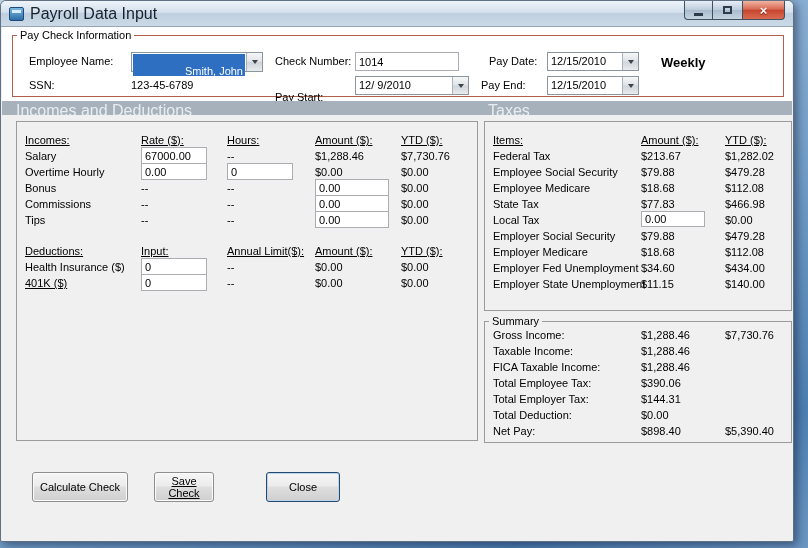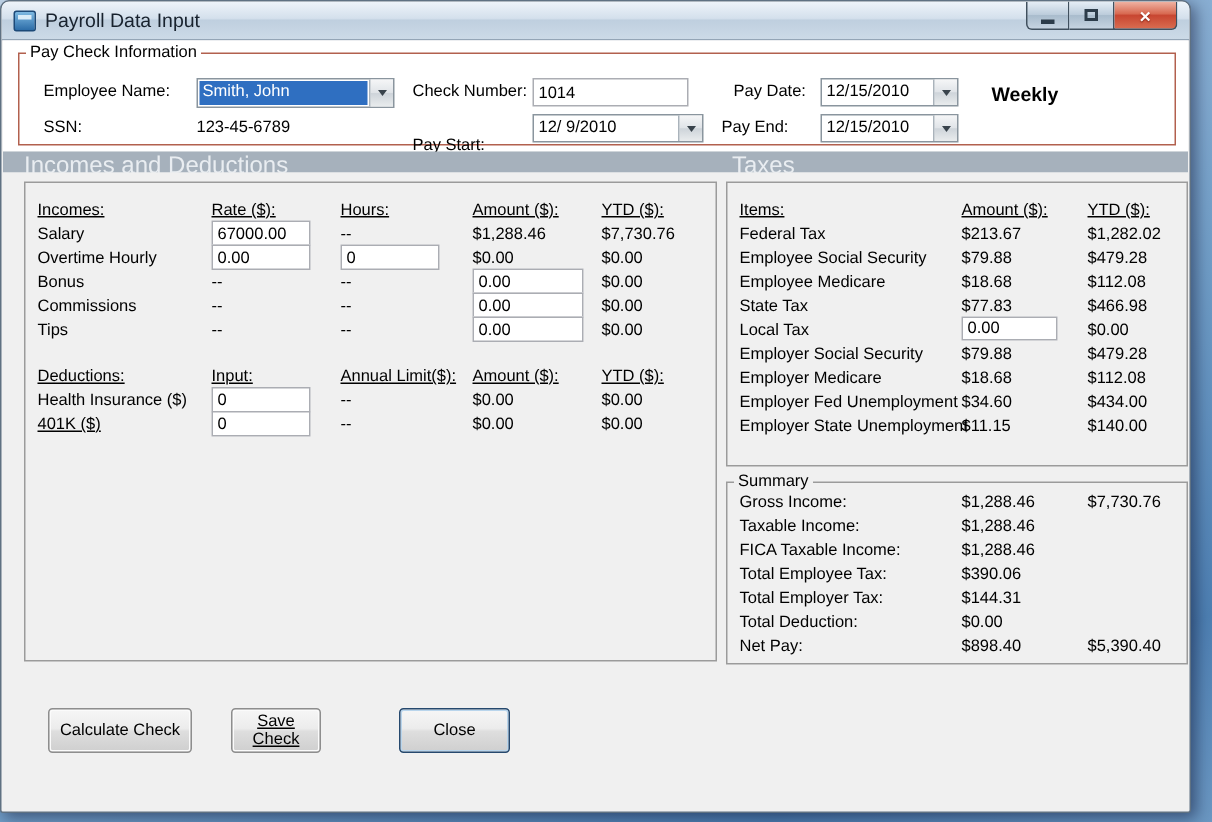--- a/index.html
+++ b/index.html
@@ -13,21 +13,21 @@
     background:var(--window-bg,#f0f0f0); border:1px solid #5f7182; border-radius:6px 6px 2px 2px;
     box-shadow:3px 3px 10px rgba(0,0,30,.45); overflow:hidden; }
 
   
   .titlebar { position:relative; height:26px; border-radius:5px 5px 0 0;
     background:linear-gradient(#eef4fa,#d4e0ec 45%,#bfcfdf 50%,#ccdae7 100%);
     border-bottom:1px solid #94a5b6; display:flex; align-items:center; padding-left:8px; }
   .app-icon { width:15px; height:14px; border:1px solid #1d4a78; border-radius:2px;
     background:linear-gradient(#7db9e2,#2d6da8); position:relative; flex:none; }
   .app-icon::after { content:""; position:absolute; left:2px; top:2px; right:2px; height:3px; background:#d9ecf8; }
-  .title { margin-left:6px; font-size:13px; color:#18222e; }
+  .title { margin-left:6px; font-size:16px; color:#18222e; }
   .win-buttons { position:absolute; top:0; right:8px; display:flex; }
   .winbtn { width:29px; height:19px; border:1px solid #40505e; border-top:none;
     display:flex; align-items:center; justify-content:center; cursor:default;
     background:linear-gradient(#e6eef6,#bdcddc 48%,#a9bccd 52%,#c6d4e1); }
   .winbtn.min { border-radius:0 0 0 4px; }
   .winbtn.max { border-left:none; border-right:none; }
   .winbtn.close { width:43px; border-radius:0 0 4px 0;
     background:linear-gradient(#f0b4a4,#d86a52 45%,var(--close-btn,#c84631) 52%,#d96c50); }
   .glyph-min { width:9px; height:3px; background:#2c3c4a; margin-top:8px; }
   .glyph-max { width:9px; height:8px; border:2px solid #2c3c4a; background:transparent; }
@@ -40,21 +40,21 @@
   fieldset.paycheck { position:absolute; left:10px; top:2px; width:772px; height:68px;
     border:1px solid var(--paycheck-border,#b2604e); background:#fff; }
   fieldset.paycheck legend { font-size:11px; padding:0 3px; margin-left:4px; }
   .pl { position:absolute; white-space:nowrap; }
   .freq { font-size:13px; font-weight:bold; }
 
   .tb { border:1px solid #abadb3; background:#fff; font:11px "Liberation Sans",sans-serif; padding:1px 3px; }
 
   .combo { position:absolute; height:20px; background:#fff; border:1px solid #8a959e; display:flex; }
   .combo .txt { flex:1; padding:2px 3px; white-space:nowrap; overflow:hidden; }
-  .combo .txt.sel { background:var(--selection-bg,#2f6fc1); color:#fff; margin:1px; padding:1px 2px; }
+  .combo .txt.sel { background:var(--selection-bg,#2f6fc1); color:#fff; margin:1px; padding:11px 2px;text-align:right; }
   .combo .cbtn { width:16px; flex:none; border-left:1px solid #aab3bb; display:flex; align-items:center; justify-content:center;
     background:linear-gradient(#f5f6f7,#e0e4e8 48%,#ced4da 52%,#e9eced); }
   .arr { width:0; height:0; border-left:3.5px solid transparent; border-right:3.5px solid transparent; border-top:4px solid #39434c; }
 
   
   .section-strip { position:absolute; top:74px; left:0; right:0; height:14px;
     background:var(--strip-bg,#a6b1bc); color:var(--strip-text,#e9edf1); }
   .section-strip span { position:absolute; top:1px; font-size:16px; }
   .strip-left { left:14px; }
   .strip-right { left:486px; }

